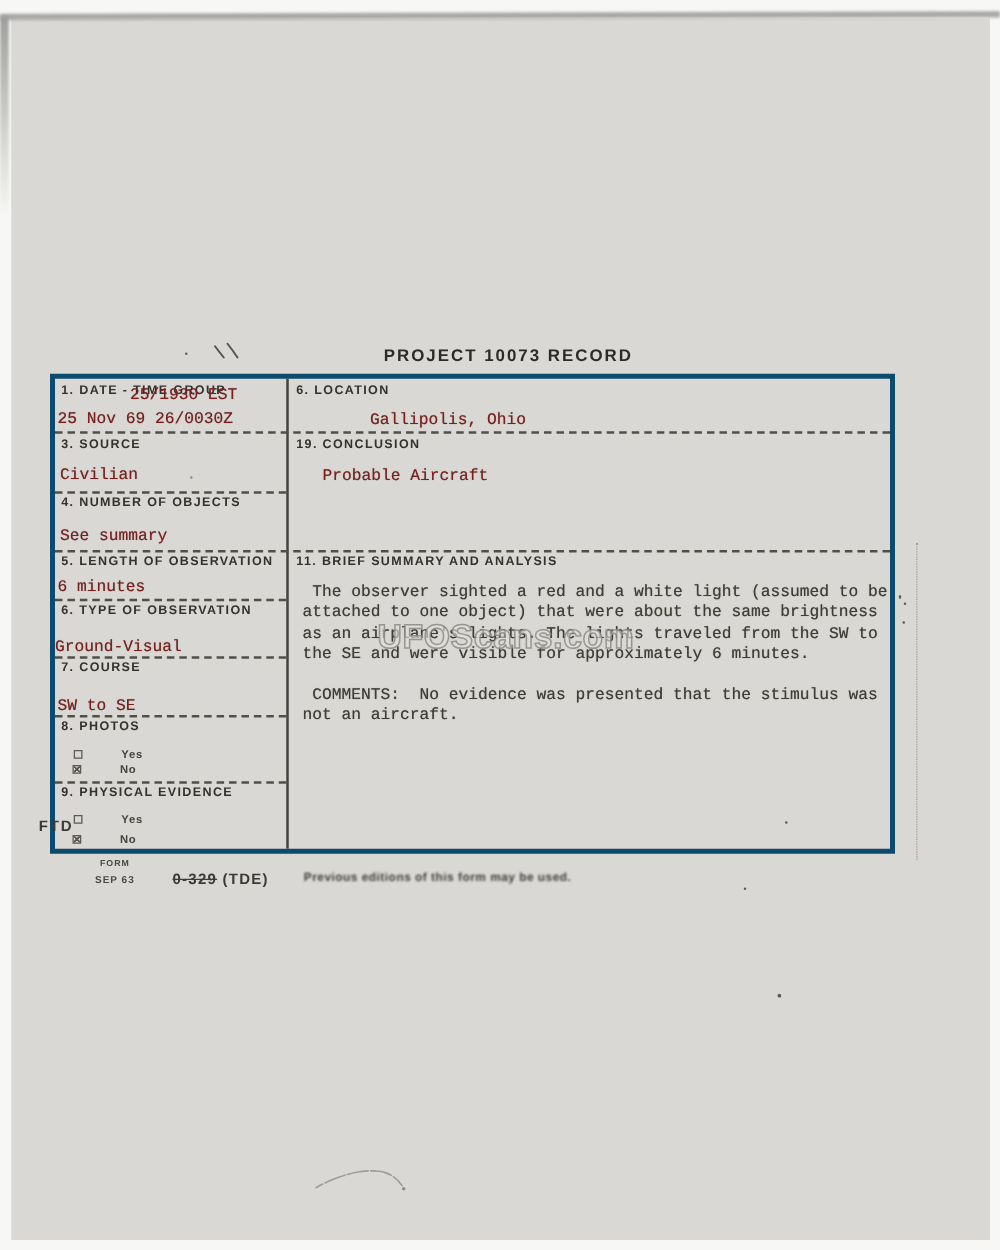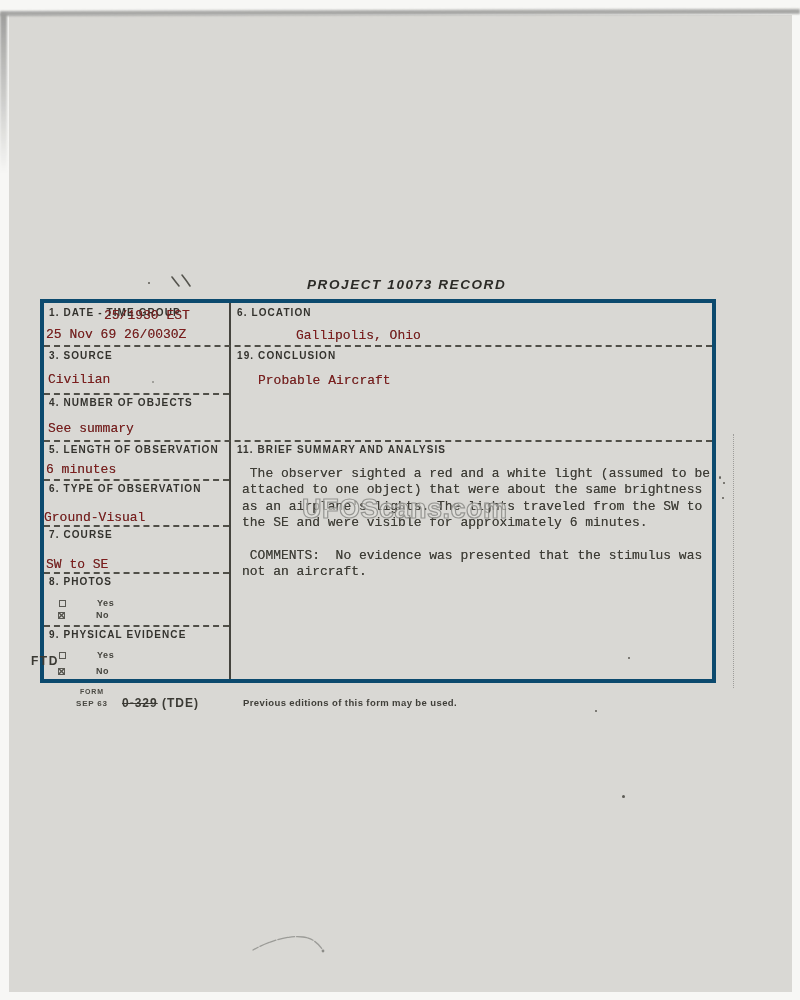--- a/index.html
+++ b/index.html
@@ -16,21 +16,21 @@
   .edge-left { position:absolute; left:0; top:13px; width:7px; height:160px;
                background:linear-gradient(to bottom, #9e9e9c, rgba(205,205,203,0));
                filter:blur(1.2px); }
   .page { position:absolute; left:9px; top:15px; width:783px; height:977px;
           background:#d9d8d4; }
 
   .abs { position:absolute; }
 
   
   .doc-title { font-size:13.5px; font-weight:bold; letter-spacing:1.6px;
-               color:#2c2b27; filter:blur(0.2px);font-style:italic; }
+               color:#2c2b27; filter:blur(0.2px); }
 
   
   .form-table { left:40px; top:299px; width:676px; height:384px;
                 border:4px solid #0c4a6e; }
   .vline { position:absolute; left:185px; top:0; width:2px; height:100%;
            background:#44433d; }
   .hline { position:absolute; height:0; border-top:2px dashed #504f48; }
   .hline.full { left:0; width:100%; }
   .hline.left-only { left:0; width:185px; }
 
@@ -62,21 +62,21 @@
                -webkit-text-stroke:1.2px rgba(138,138,134,0.85);
                filter:blur(0.3px); z-index:5; }
 
   
   .footer-agency { font-size:12px; font-weight:bold; letter-spacing:1.5px; color:#3b3a34;
                    filter:blur(0.3px); }
   .footer-tiny { font-size:7px; font-weight:bold; letter-spacing:0.8px; color:#4a4943;
                  filter:blur(0.3px); }
   .footer-code { font-size:12px; font-weight:bold; letter-spacing:1px; color:#3b3a34;
                  filter:blur(0.4px); }
-  .footer-code .struck { text-decoration:line-through; }
+  .footer-code .struck { text-decoration:line-through;margin-left:16px; }
   .footer-note { font-size:9.5px; font-weight:bold; letter-spacing:0.4px; color:#3f3e38;
                  filter:blur(0.7px); }
 
   
   .speck { position:absolute; background:#5c5b55; border-radius:50%; }
   .faint-vline { position:absolute; left:733px; top:434px; height:254px; width:0;
                  border-left:1px dotted rgba(110,110,106,0.55); }
 </style>
 </head>
 <body>

